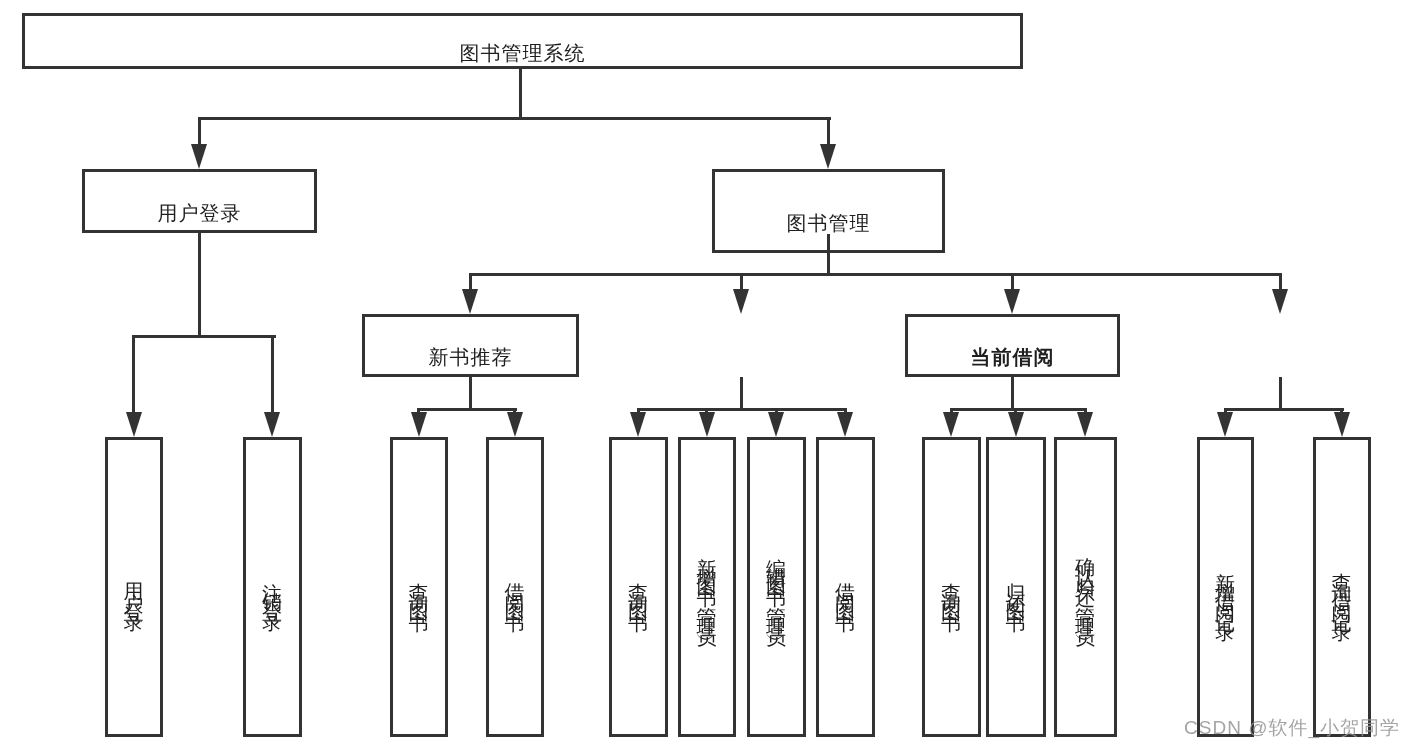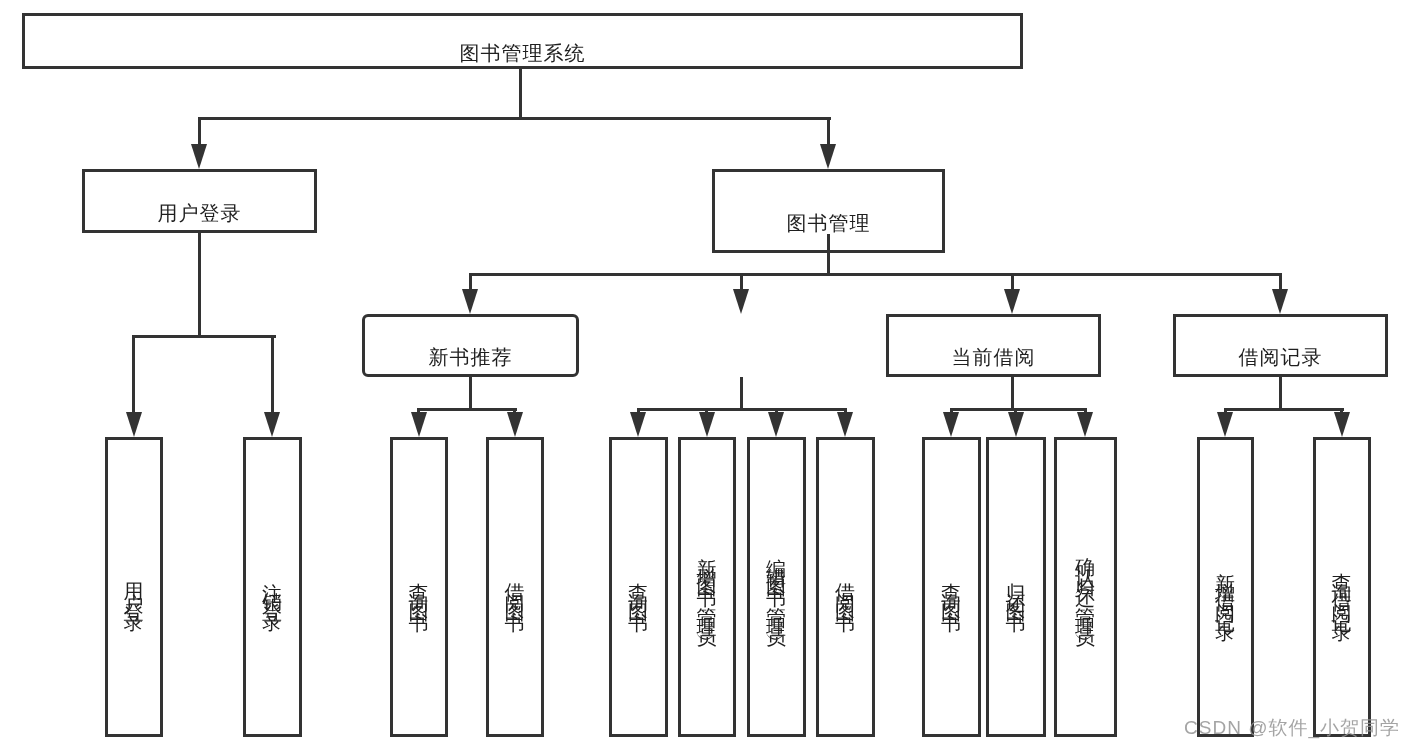--- a/index.html
+++ b/index.html
@@ -84,28 +84,25 @@
   <div class="hline" style="left:469px; top:273px; width:813px;"></div>
   <div class="vline" style="left:469px;  top:273px; height:18px;"></div>
   <div class="arr" style="left:462px;  top:289px;"></div>
   <div class="vline" style="left:740px;  top:273px; height:18px;"></div>
   <div class="arr" style="left:733px;  top:289px;"></div>
   <div class="vline" style="left:1011px; top:273px; height:18px;"></div>
   <div class="arr" style="left:1004px; top:289px;"></div>
   <div class="vline" style="left:1279px; top:273px; height:18px;"></div>
   <div class="arr" style="left:1272px; top:289px;"></div>
 
-  <div class="box" style="left:362px; top:314px; width:217px; height:63px;border-radius:6px;">
+  <div class="box" style="left:362px; top:314px; width:217px; height:63px;">
     <span class="hlabel">新书推荐</span>
   </div>
-  <div class="box" style="left:886px; top:314px; width:215px; height:63px;">
+  <div class="box" style="left:905px; top:314px; width:215px; height:63px;font-weight:bold;">
     <span class="hlabel">当前借阅</span>
-  </div>
-  <div class="box" style="left:1173px; top:314px; width:215px; height:63px;">
-    <span class="hlabel">借阅记录</span>
   </div>
 
   <div class="vline" style="left:469px; top:377px; height:33px;"></div>
   <div class="hline" style="left:417px; top:408px; width:100px;"></div>
   <div class="vline" style="left:417px; top:408px; height:7px;"></div>
   <div class="arr" style="left:411px; top:412px;"></div>
   <div class="vline" style="left:513px; top:408px; height:7px;"></div>
   <div class="arr" style="left:507px; top:412px;"></div>
 
   <div class="vline" style="left:740px; top:377px; height:33px;"></div>

